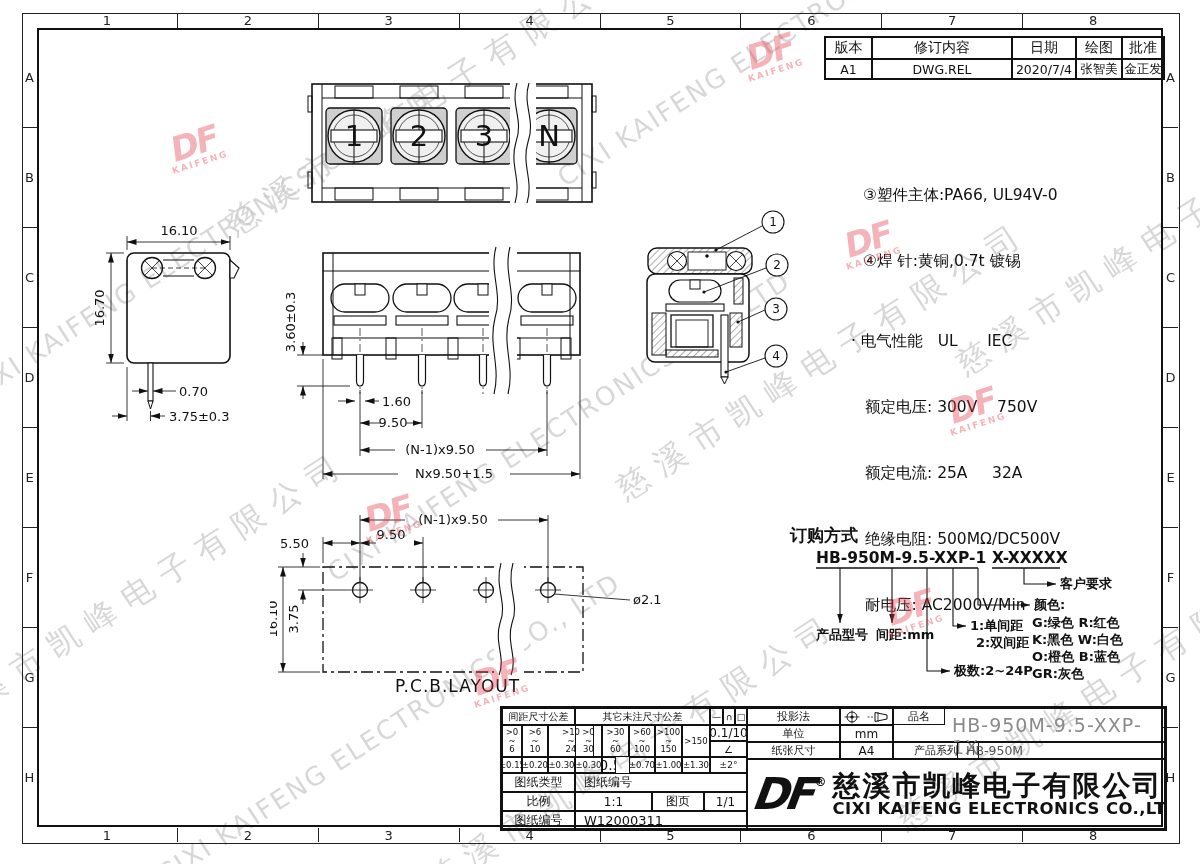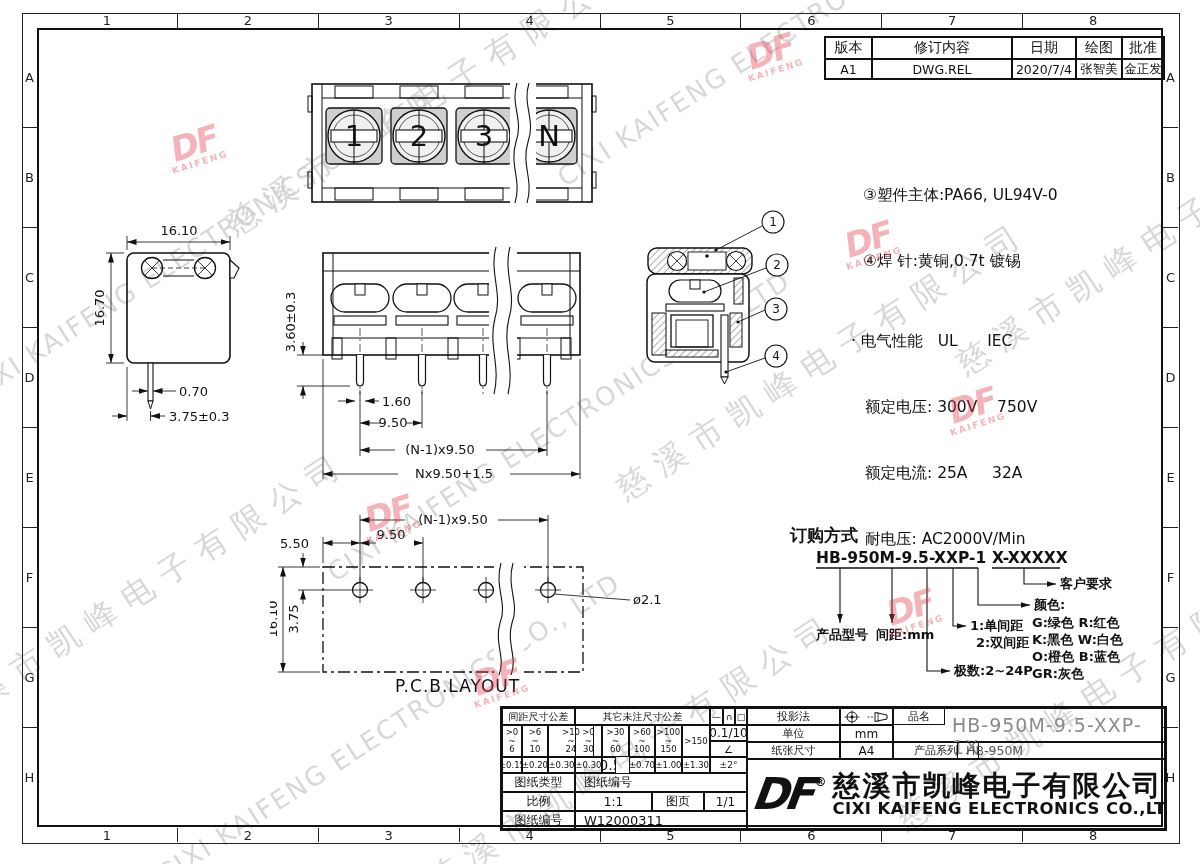--- a/index.html
+++ b/index.html
@@ -445,20 +445,21 @@
       <text x="125" y="189" font-size="17" letter-spacing="1">P.C.B.LAYOUT</text>
     </g>
   </svg>
 
   <div class="notes">
     <div class="ind1">③塑件主体:PA66, UL94V-0</div>
     <div class="ind1">④焊 针:黄铜,0.7t 镀锡</div>
     <div class="gap">· 电气性能   UL      IEC</div>
     <div class="ind2">额定电压: 300V    750V</div>
     <div class="ind2">额定电流: 25A     32A</div>
+    <div class="ind2">绝缘电阻: 500MΩ/DC500V</div>
     <div class="ind2">耐电压: AC2000V/Min</div>
     
     
     
     
     
   </div>
 
   <svg class="fig" style="left:780px;top:523px" width="392" height="184" viewBox="0 0 392 184">
     <defs>

